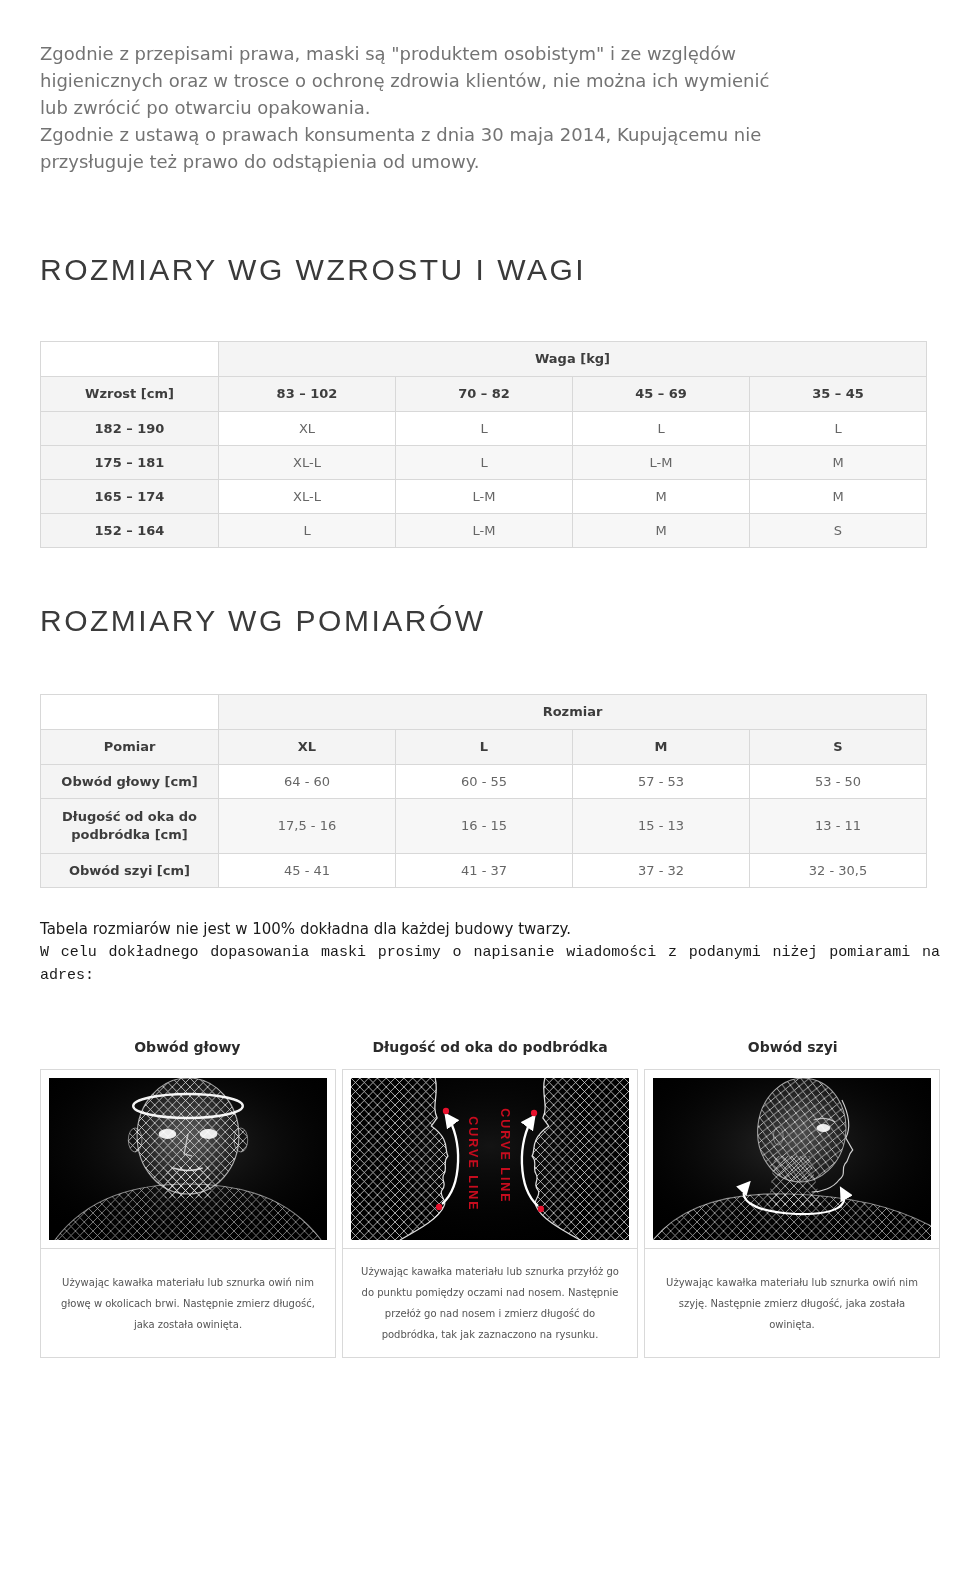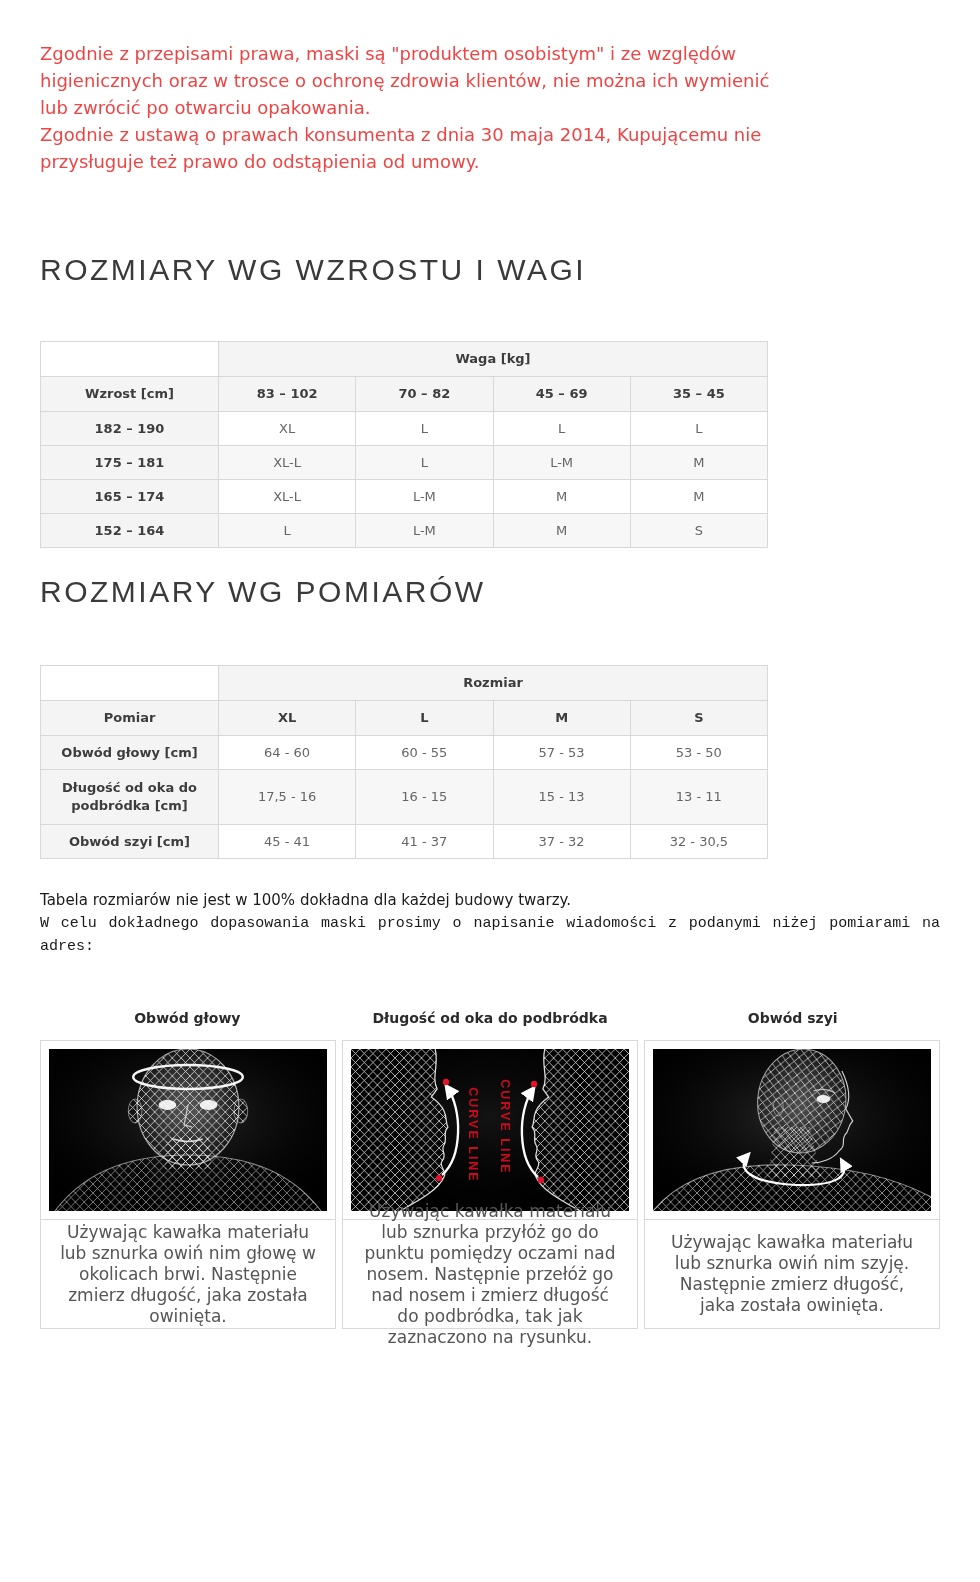--- a/index.html
+++ b/index.html
@@ -1,31 +1,31 @@
 <!DOCTYPE html>
 <html lang="pl"><head>
 <meta charset="utf-8">
 <style>
   html,body{margin:0;padding:0;background:#fff;}
   body{width:980px;height:1582px;overflow:hidden;font-family:"DejaVu Sans",sans-serif;color:#0a0a0a;}
   .page{padding:40px 40px 0 40px;}
 
   
-  .intro{font-size:18px;line-height:27px;color:#ef4444;}
+  .intro{font-size:18px;line-height:27px;color:#737373;}
   .intro span{display:block;}
 
   
   .sec-title{font-family:"Liberation Sans",sans-serif;font-weight:400;font-size:30px;line-height:34px;
     letter-spacing:2.5px;color:#3a3a3a;text-align:left;margin:0;}
   #t1-title{margin-top:78px;}
-  #t2-title{margin-top:27px;}
+  #t2-title{margin-top:56px;}
   #how-title{margin-top:22px;}
 
   
-  table.sizes{width:728px;border-collapse:collapse;table-layout:fixed;font-size:13px;margin-top:54px;}
+  table.sizes{width:887px;border-collapse:collapse;table-layout:fixed;font-size:13px;margin-top:54px;}
   #table2{margin-top:56px;}
   table.sizes td{border:1px solid #d8d8d8;text-align:center;vertical-align:middle;padding:4px 6px;line-height:18px;}
   td.corner{border:none;background:#fff;}
   td.ghead,td.chead,td.rhead{background:#f4f4f4;font-weight:bold;color:#3d3d3d;}
   td.ghead{height:26px;}
   td.chead{height:26px;}
   td.val{color:#666;background:#fff;height:25px;}
   tr.stripe td.val{background:#f7f7f7;}
   #table2 tr.tall td{height:46px;}
 
@@ -35,21 +35,21 @@
   .note .l2{text-align:justify;text-align-last:justify;font-family:Liberation Mono, monospace;}
 
   
   .figheads{display:flex;gap:8px;width:900px;margin-top:52px;}
   .figheads div{flex:1;text-align:center;font-weight:bold;font-size:14px;color:#2b2b2b;}
   .figures{display:flex;gap:6px;width:900px;margin-top:14px;}
   .figbox{flex:1;border:1px solid #d9d9d9;background:#fff;}
   .imgwrap{padding:8px;border-bottom:1px solid #d9d9d9;}
   .imgwrap svg{display:block;width:100%;height:162px;}
   .figcap{height:108px;display:flex;align-items:center;justify-content:center;
-    padding:0 16px;font-size:17px;line-height:21px;color:#555;text-align:center;}
+    padding:0 16px;font-size:10px;line-height:21px;color:#555;text-align:center;}
 
   .curve{font:700 12.5px "Liberation Sans",sans-serif;fill:#c60c1e;letter-spacing:2px;}
 </style>
 </head>
 <body>
 
 <svg width="0" height="0" style="position:absolute" aria-hidden="true">
   <defs>
     <pattern id="mesh" width="9" height="9" patternUnits="userSpaceOnUse">
       <path d="M0,9 L9,0 M0,0 L9,9" stroke="#e3e3e3" stroke-width="0.75"></path>

